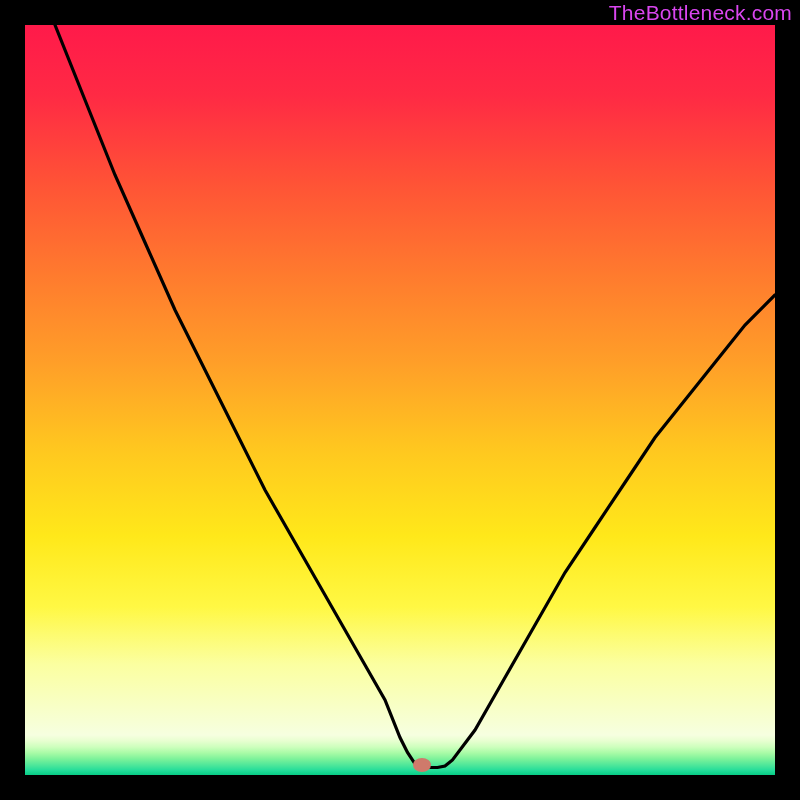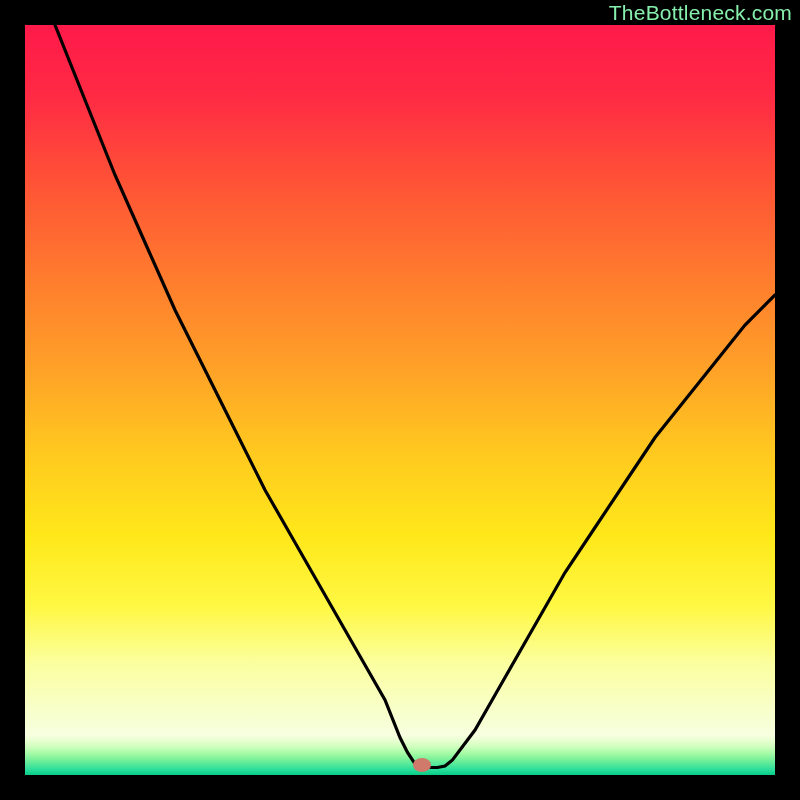--- a/index.html
+++ b/index.html
@@ -19,21 +19,21 @@
   svg {
     display: block;
   }
   .watermark {
     position: absolute;
     top: 1px;
     right: 8px;
     font-family: Arial, Helvetica, sans-serif;
     font-size: 21px;
     font-weight: 500;
-    color: #86efac;
+    color: #d946ef;
     letter-spacing: 0.2px;
     user-select: none;
   }
 </style>
 </head>
 <body>
 
 <div class="frame">
 
   <svg width="800" height="800" viewBox="0 0 800 800">

